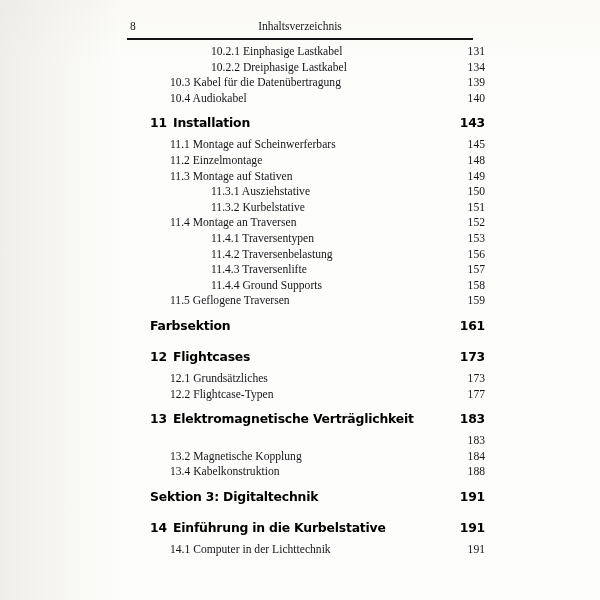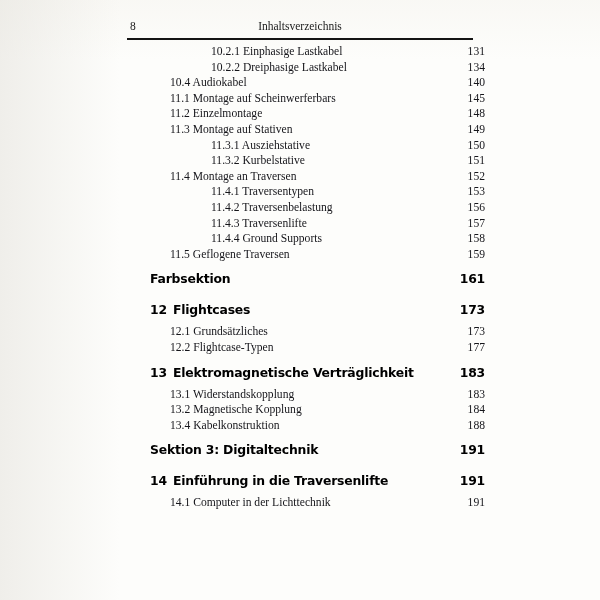--- a/index.html
+++ b/index.html
@@ -190,22 +190,30 @@
     <div class="toc" id="toc-list">
         <div class="entry lvl-3">
           <span class="label">10.2.1 Einphasige Lastkabel</span>
           <span class="page-no">131</span>
         </div>
         <div class="entry lvl-3">
           <span class="label">10.2.2 Dreiphasige Lastkabel</span>
           <span class="page-no">134</span>
         </div>
         <div class="entry lvl-2">
+          <span class="label">10.3 Kabel für die Datenübertragung</span>
+          <span class="page-no">139</span>
+        </div>
+        <div class="entry lvl-2">
           <span class="label">10.4 Audiokabel</span>
           <span class="page-no">140</span>
+        </div>
+        <div class="entry lvl-chapter gap-before">
+          <span class="label"><span class="num">11</span><span>Installation</span></span>
+          <span class="page-no">143</span>
         </div>
         <div class="entry lvl-2">
           <span class="label">11.1 Montage auf Scheinwerferbars</span>
           <span class="page-no">145</span>
         </div>
         <div class="entry lvl-2">
           <span class="label">11.2 Einzelmontage</span>
           <span class="page-no">148</span>
         </div>
         <div class="entry lvl-2">
@@ -258,37 +266,36 @@
         </div>
         <div class="entry lvl-2">
           <span class="label">12.2 Flightcase-Typen</span>
           <span class="page-no">177</span>
         </div>
         <div class="entry lvl-chapter gap-before">
           <span class="label"><span class="num">13</span><span>Elektromagnetische Verträglichkeit</span></span>
           <span class="page-no">183</span>
         </div>
         <div class="entry lvl-2">
-          <span class="label">13.1 Widerstandskopplung</span>
           <span class="page-no">183</span>
         </div>
         <div class="entry lvl-2">
           <span class="label">13.2 Magnetische Kopplung</span>
           <span class="page-no">184</span>
         </div>
         <div class="entry lvl-2">
           <span class="label">13.4 Kabelkonstruktion</span>
           <span class="page-no">188</span>
         </div>
         <div class="entry lvl-section gap-before">
           <span class="label">Sektion 3: Digitaltechnik</span>
           <span class="page-no">191</span>
         </div>
         <div class="entry lvl-chapter gap-before">
-          <span class="label"><span class="num">14</span><span>Einführung in die Traversenlifte</span></span>
+          <span class="label"><span class="num">14</span><span>Einführung in die Kurbelstative</span></span>
           <span class="page-no">191</span>
         </div>
         <div class="entry lvl-2">
           <span class="label">14.1 Computer in der Lichttechnik</span>
           <span class="page-no">191</span>
         </div>
       </div>
 
   </div>
 </div>

